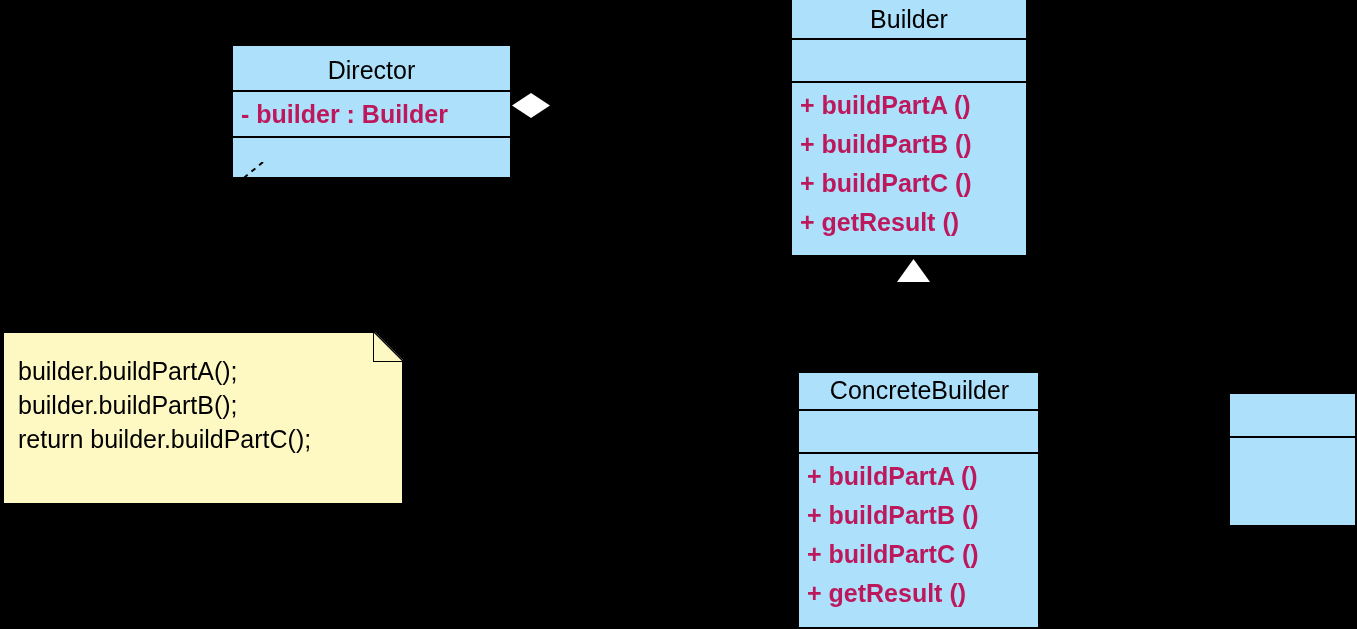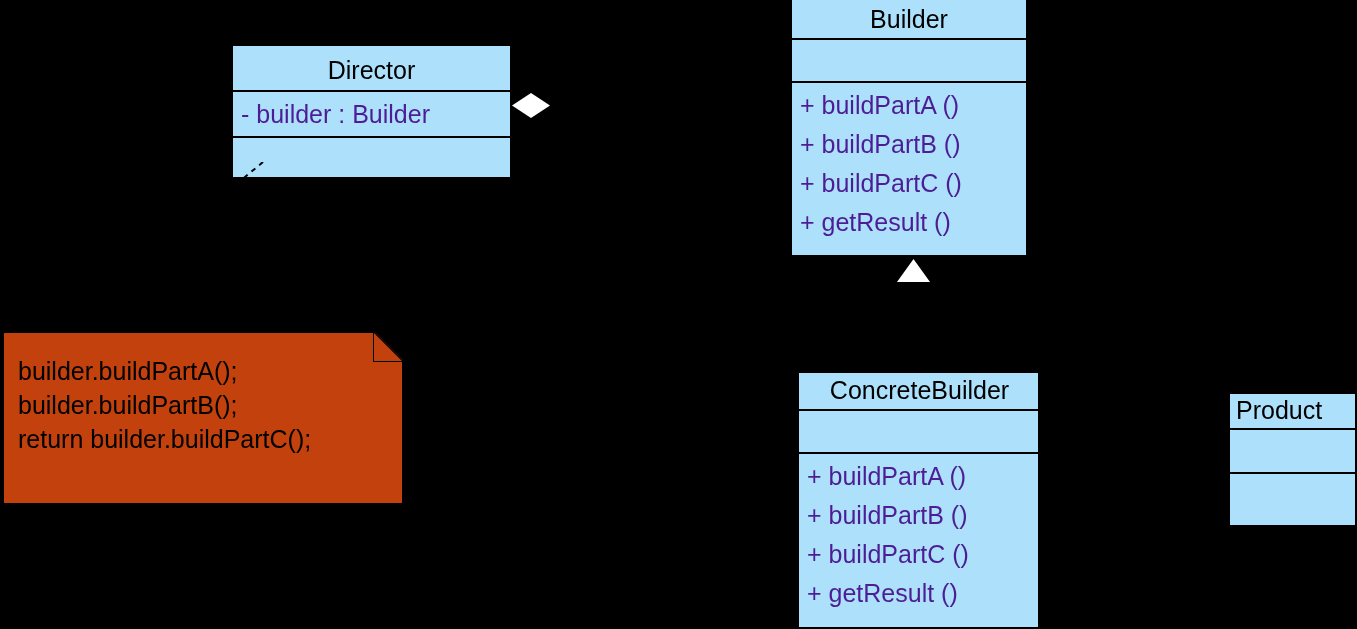--- a/index.html
+++ b/index.html
@@ -40,24 +40,25 @@
     box-sizing: border-box;
     padding: 4px 8px;
     min-height: 38px;
   }
   .uml-ops {
     box-sizing: border-box;
     padding: 4px 0 6px 8px;
     flex: 1 1 auto;
   }
   .uml-row {
-    color: #4c1d95;
+    color: #be185d;
     font-size: 25px;
     line-height: 39px;
     white-space: nowrap;
+    font-weight: bold;
   }
   .uml-attrs .uml-row {
     font-size: 25px;
     line-height: 38px;
   }
   .empty-compartment {
     height: 100%;
   }
 
   
@@ -111,21 +112,21 @@
   #class-product .uml-attrs { height: 44px; min-height: 0; }
   #class-product .uml-ops { padding: 0; }
 
   
   #note-code {
     position: absolute;
     left: 3px;
     top: 332px;
     width: 400px;
     height: 172px;
-    background: #c2410c;
+    background: #fef9c3;
     border: 1px solid #000000;
     box-sizing: border-box;
     
     clip-path: polygon(0 0, calc(100% - 28px) 0, 100% 28px, 100% 100%, 0 100%);
   }
   .note-fold {
     position: absolute;
     right: 0;
     top: 0;
     width: 28px;
@@ -249,21 +250,20 @@
     </div>
     <div class="uml-ops">
       <div class="uml-row">+  buildPartA ()</div>
       <div class="uml-row">+  buildPartB ()</div>
       <div class="uml-row">+  buildPartC ()</div>
       <div class="uml-row">+  getResult ()</div>
     </div>
   </div>
 
   <div class="uml-class" id="class-product">
-    <div class="uml-title">Product</div>
     <div class="uml-attrs">
       <div class="empty-compartment"></div>
     </div>
     <div class="uml-ops">
       <div class="empty-compartment"></div>
     </div>
   </div>
 
   <div id="note-code">
     <div class="note-fold"></div>

